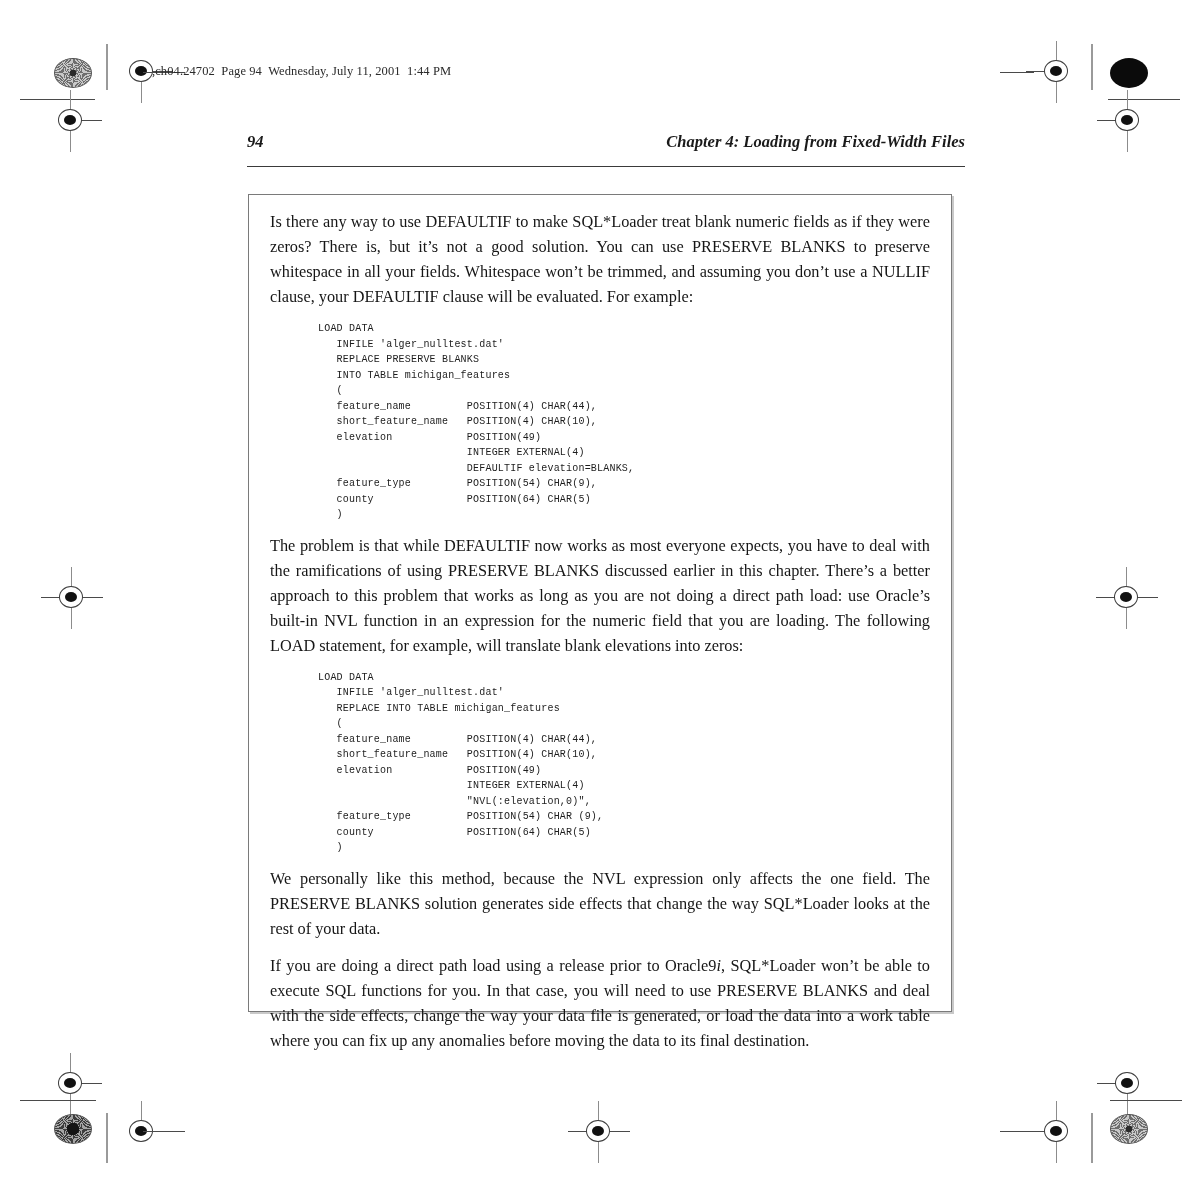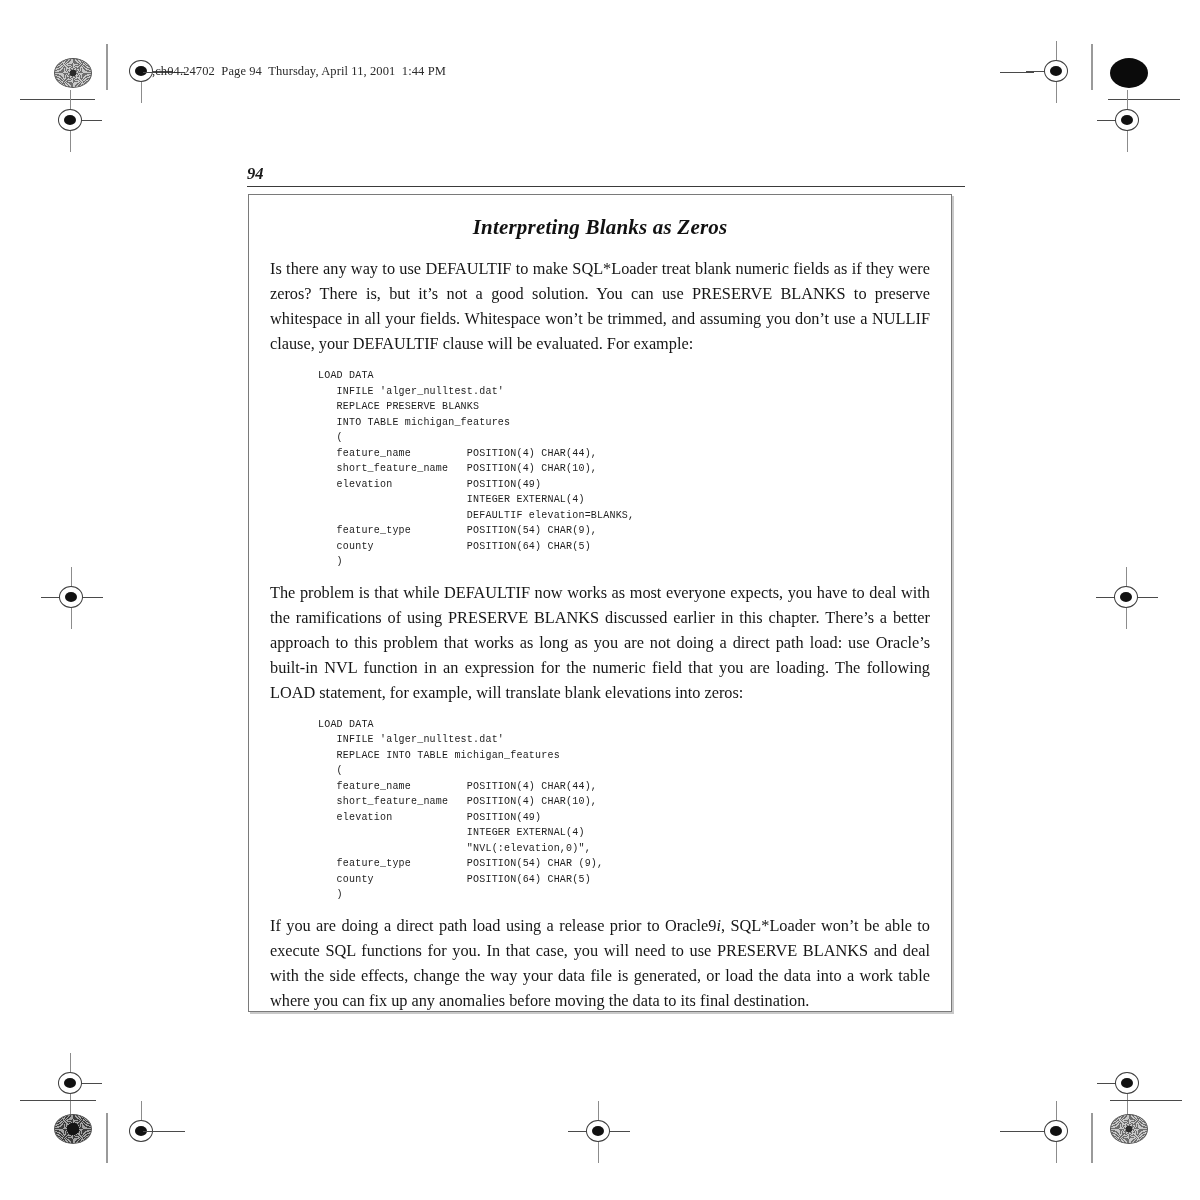--- a/index.html
+++ b/index.html
@@ -102,27 +102,27 @@
     font-size: 12.5px;
     letter-spacing: 0.1px;
     color: #2a2a2a;
     white-space: pre;
   }
 
   
   .runhead {
     position: absolute;
     left: 247px;
-    top: 164px;
+    top: 132px;
     width: 718px;
     display: flex;
     justify-content: space-between;
     align-items: flex-start;
     border-bottom: 1.6px solid #3a3a3a;
-    padding-bottom: 2px;
+    padding-bottom: 14px;
   }
   .folio {
     font-family: "Liberation Serif", serif;
     font-style: italic;
     font-weight: bold;
     font-size: 16.5px;
     color: #1a1a1a;
   }
   .chaptitle {
     font-family: "Liberation Serif", serif;
@@ -268,30 +268,30 @@
 <div class="reg half-l" style="left:1026px; top:1101px;">
   <div class="hline"></div>
   <div class="vline"></div>
   <div class="ring"></div>
   <div class="dot"></div>
 </div>
 <div class="croprule" style="left:1000px; top:1131px; width:34px;"></div>
 <div class="cropvert" style="left:1091px; top:1113px; height:50px;"></div>
 <div class="oval halftone" style="left:1110px; top:1114px;"></div>
 
-<div class="slug">,ch04.24702  Page 94  Thursday, April 11, 2001  1:44 PM</div>
+<div class="slug">,ch04.24702  Page 94  Wednesday, July 11, 2001  1:44 PM</div>
 
 <div class="runhead">
   <span class="folio">94</span>
+  <span class="chaptitle">Chapter 4: Loading from Fixed-Width Files</span>
 </div>
 
 <div class="sidebar">
   <div class="sidebar-inner">
 
-    <div class="sb-title">Interpreting Blanks as Zeros</div>
 
     <p class="body">Is there any way to use DEFAULTIF to make SQL*Loader treat blank numeric fields as if they were zeros? There is, but it’s not a good solution. You can use PRESERVE BLANKS to preserve whitespace in all your fields. Whitespace won’t be trimmed, and assuming you don’t use a NULLIF clause, your DEFAULTIF clause will be evaluated. For example:</p>
 
     <pre class="code">LOAD DATA
    INFILE 'alger_nulltest.dat'
    REPLACE PRESERVE BLANKS
    INTO TABLE michigan_features
    (
    feature_name         POSITION(4) CHAR(44),
    short_feature_name   POSITION(4) CHAR(10),
@@ -310,17 +310,18 @@
    (
    feature_name         POSITION(4) CHAR(44),
    short_feature_name   POSITION(4) CHAR(10),
    elevation            POSITION(49)
                         INTEGER EXTERNAL(4)
                         "NVL(:elevation,0)",
    feature_type         POSITION(54) CHAR (9),
    county               POSITION(64) CHAR(5)
    )</pre>
 
+    <p class="body">We personally like this method, because the NVL expression only affects the one field. The PRESERVE BLANKS solution generates side effects that change the way SQL*Loader looks at the rest of your data.</p>
 
     <p class="body"><span>If you are doing a direct path load using a release prior to Oracle9</span><span class="italic-i">i</span><span>, SQL*Loader won’t be able to execute SQL functions for you. In that case, you will need to use PRESERVE BLANKS and deal with the side effects, change the way your data file is generated, or load the data into a work table where you can fix up any anomalies before moving the data to its final destination.</span></p>
 
   </div>
 </div>
 
 </body></html>

